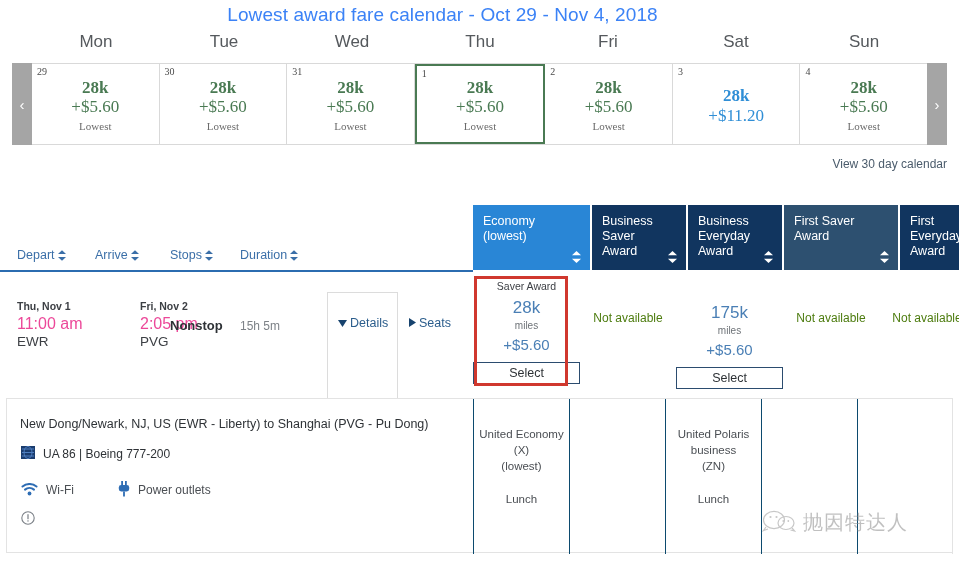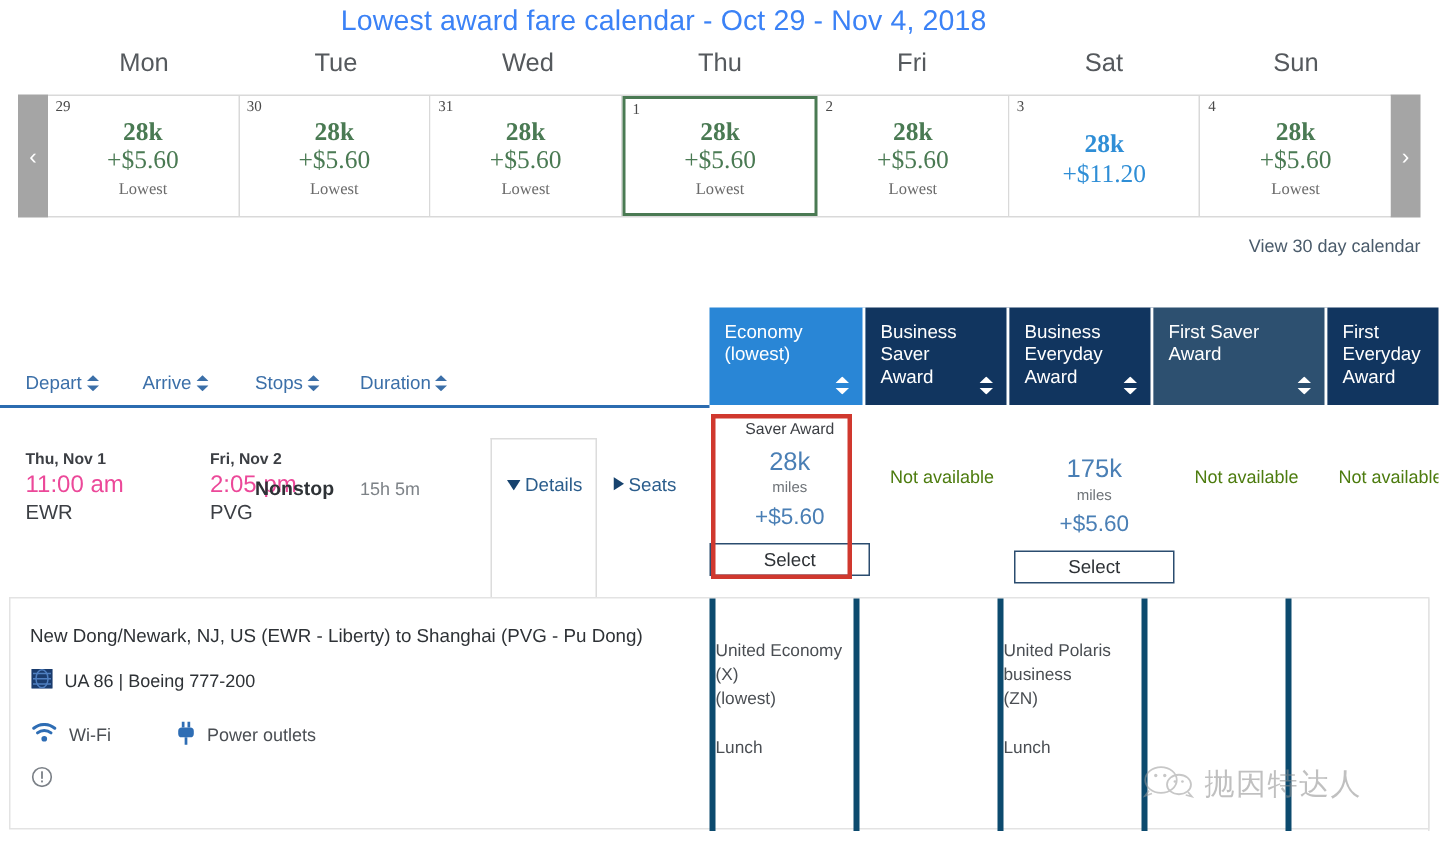--- a/index.html
+++ b/index.html
@@ -216,21 +216,22 @@
     position: absolute; top: 111px; left: 38px;
     font-size: 11.5px; color: #4a4e53; line-height: 17px;
   }
 
   .dp-cols {
     position: absolute; top: 0; left: 466px; height: 155px;
     display: flex;
   }
   .dp-col {
     width: 96px; height: 100%;
-    border-left: 4px solid #0c4a6e;
+    border-left: 1px solid #0c4a6e;
+    text-align: center;
     padding-top: 27px;
     font-size: 11.5px; color: #4a4e53; line-height: 16px;
   }
   .dp-col:last-child { border-right: 1px solid #e3e3e3; }
   .dp-meal { margin-top: 17px; }
 
   
   .watermark {
     position: absolute; top: 508px; left: 762px;
     display: flex; align-items: center; gap: 7px;
@@ -303,21 +304,21 @@
           <div class="cal-price">+$5.60</div>
           <div class="cal-lowest">Lowest</div>
         </div>
       </div>
     <div class="cal-nav">›</div>
   </div>
 
   <div class="view30">View 30 day calendar</div>
 
   <div class="fare-tabs" id="faretabs">
-      <div class="fare-tab active" style="width: 104px;">
+      <div class="fare-tab active" style="width: 119px;">
         <div>Economy</div>
         <div>(lowest)</div>
         <span class="sort-caret">
           <svg width="9" height="12" viewBox="0 0 9 12">
             <polygon points="4.5,0 9,4.3 0,4.3" fill="#ffffff"></polygon>
             <polygon points="4.5,12 0,7.7 9,7.7" fill="#ffffff"></polygon>
           </svg>
         </span>
       </div>
       <div class="fare-tab" style="width: 96px;">

